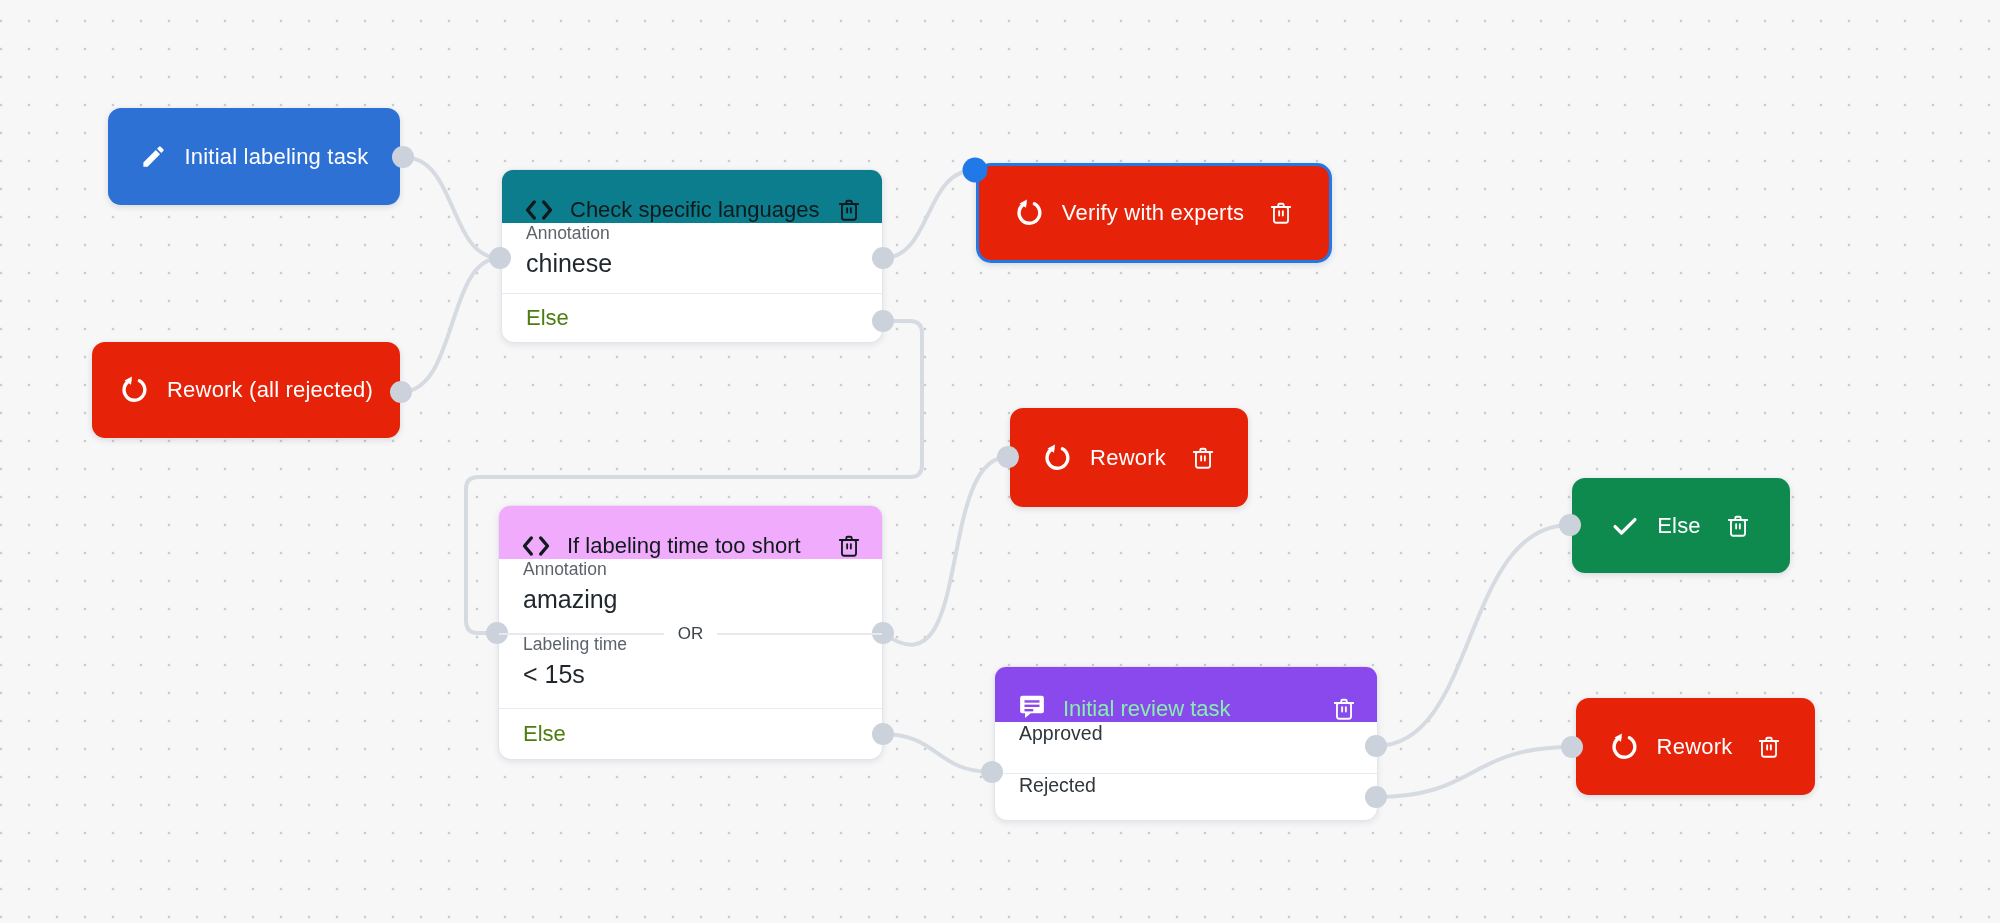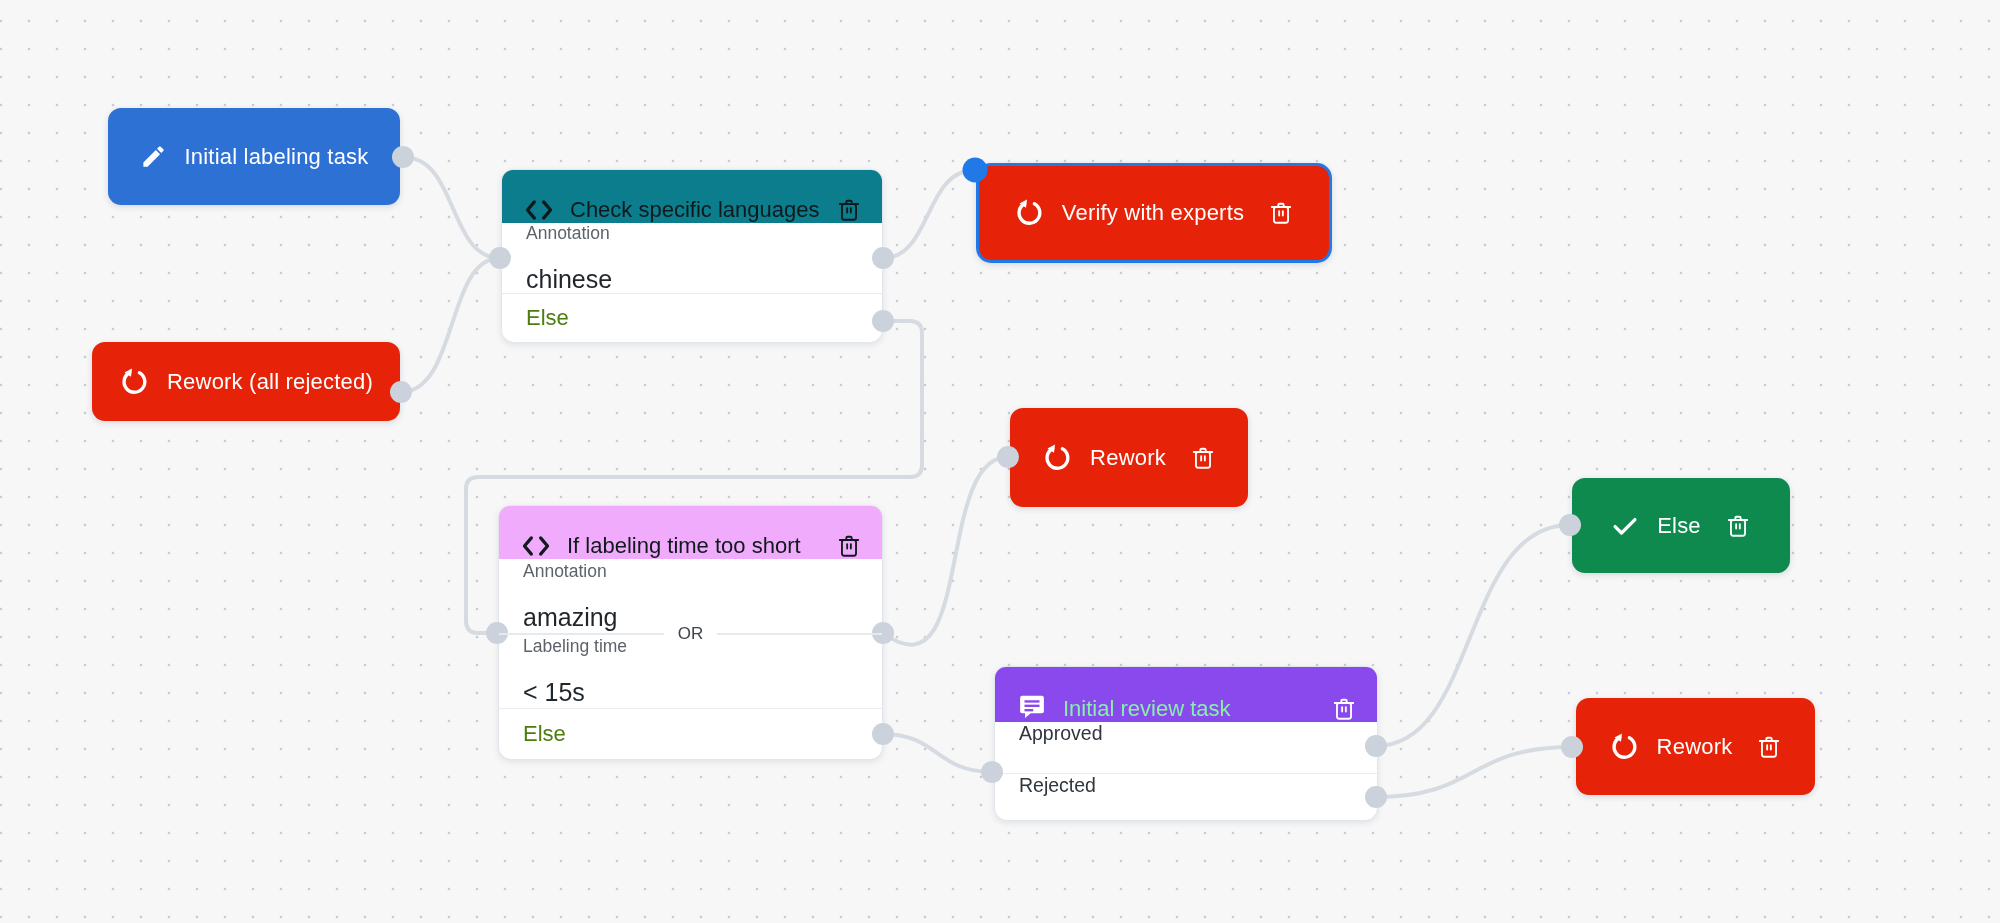--- a/index.html
+++ b/index.html
@@ -37,21 +37,21 @@
     border-radius:11px 11px 0 0;
     padding:0 20px 0 22px;flex:0 0 auto;
   }
   .cond-header .n-icon{margin-right:16px;flex:0 0 auto;display:block;}
   .cond-header .trash{margin-left:auto;flex:0 0 auto;display:block;}
   .cond-title{font-size:22px;font-weight:500;white-space:nowrap;}
   .teal-header{height:53px;color:#10191c;}
   .purple-header{height:55px;color:#86efac;}
 
   .row{padding-left:24px;box-sizing:border-box;}
-  .value-row{display:flex;flex-direction:column;justify-content:center;gap:21px;}
+  .value-row{display:flex;flex-direction:column;justify-content:flex-start;gap:5px;}
   .row-label{font-size:17.5px;color:#5c636b;}
   .row-value{font-size:25px;color:#1f262c;}
   .else-row{display:flex;align-items:center;border-top:1.5px solid #e9ebee;}
   .else-text{font-size:22px;color:#4d7c0f;}
   .outcome-row{display:flex;align-items:flex-start;font-size:19.5px;color:#2f363d;}
   .outcome-row.bordered{border-top:1.5px solid #e9ebee;}
 
   .or-divider{height:0;display:flex;align-items:center;position:relative;z-index:2;}
   .or-divider .line{flex:1;height:1.5px;background:#e6e9ed;}
   .or-divider .or-text{padding:0 14px;font-size:17px;font-weight:500;color:#3e454c;line-height:0;}
@@ -115,21 +115,21 @@
     <svg class="trash" width="26" height="26" viewBox="0 0 24 24">
       <g fill="none" stroke="#fff" stroke-width="1.7" stroke-linecap="round" stroke-linejoin="round">
         <rect x="5.5" y="6.5" width="13" height="14.5" rx="2"></rect>
         <path d="M3.5 6.5h17"></path>
         <path d="M9.5 6.5V4.7a1.2 1.2 0 0 1 1.2-1.2h2.6a1.2 1.2 0 0 1 1.2 1.2V6.5"></path>
         <path d="M10.3 10.2v4.2M13.7 10.2v4.2"></path>
       </g>
     </svg>
   </div>
 
-  <div class="node action" style="left: 92px; top: 342px; width: 308px; height: 79px; background: rgb(230, 35, 9);">
+  <div class="node action" style="left: 92px; top: 342px; width: 308px; height: 96px; background: rgb(230, 35, 9);">
     <svg class="n-icon" width="30" height="30" viewBox="0 0 24 24">
       <path d="M16.3 4.6 A8.3 8.3 0 1 1 8.6 4.5" fill="none" stroke="#fff" stroke-width="2.7" stroke-linecap="round"></path>
       <path d="M10.4 1.2 L9.6 7.8 L4.4 4.4 Z" fill="#fff"></path>
     </svg>
     <span class="label">Rework (all rejected)</span>
   </div>
 
   <div class="node action" style="left: 1010px; top: 408px; width: 238px; height: 99px; background: rgb(230, 35, 9);">
     <svg class="n-icon" width="30" height="30" viewBox="0 0 24 24">
       <path d="M16.3 4.6 A8.3 8.3 0 1 1 8.6 4.5" fill="none" stroke="#fff" stroke-width="2.7" stroke-linecap="round"></path>

